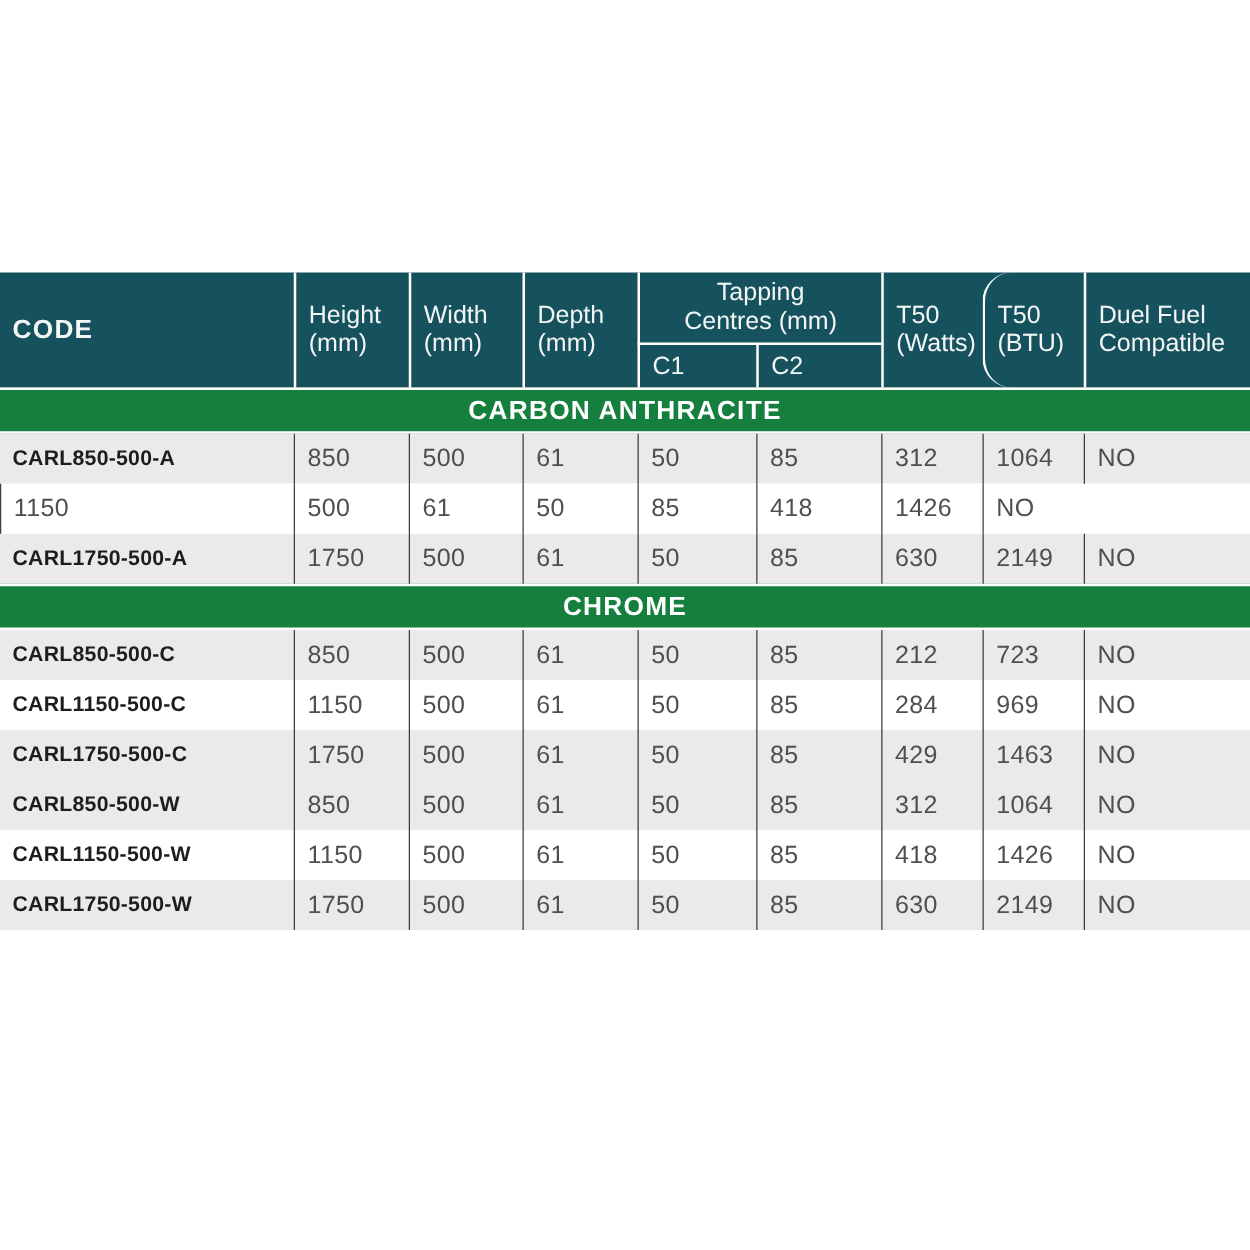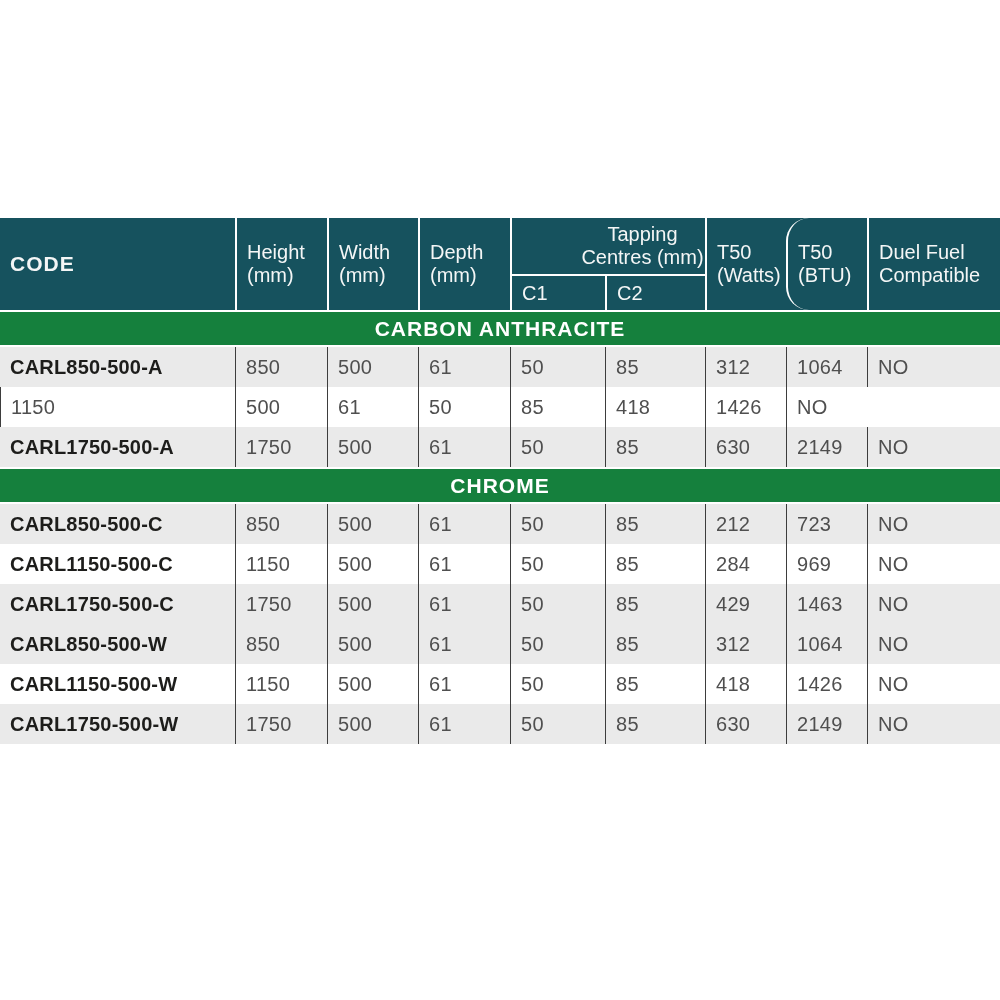--- a/index.html
+++ b/index.html
@@ -41,21 +41,21 @@
   .hcell.span2 { grid-row: 1 / 3; }
   .hcell.first { border-left: none; }
   .hcell.code-h {
     font-weight: bold;
     font-size: 21px;
     letter-spacing: 1px;
   }
   .hcell.tapping-h {
     grid-column: 5 / 7;
     grid-row: 1;
-    justify-content: flex-end;
+    justify-content: center;
     text-align: center;
     padding: 0;
     border-bottom: 2px solid #ffffff;
   }
   .hcell.tapping-h span { display: inline-block; max-width: 125px; }
   .hcell.sub { grid-row: 2; align-items: center; }
   
   .band {
     height: 37px;
     background: #15803d;
@@ -79,21 +79,21 @@
     padding-left: 10px;
     border-left: 1px solid #3d3d3d;
     overflow: hidden;
     white-space: nowrap;
     letter-spacing: 0.3px;
   }
   .cell.first { border-left: none; }
   .cell.code {
     font-weight: bold;
     color: #1d1d1b;
-    font-size: 20px;
+    font-size: 17px;
     letter-spacing: 0.2px;
   }
 </style>
 </head>
 <body>
 
 <div class="page">
   <div class="spec-table">
 
     <div class="grid thead">

